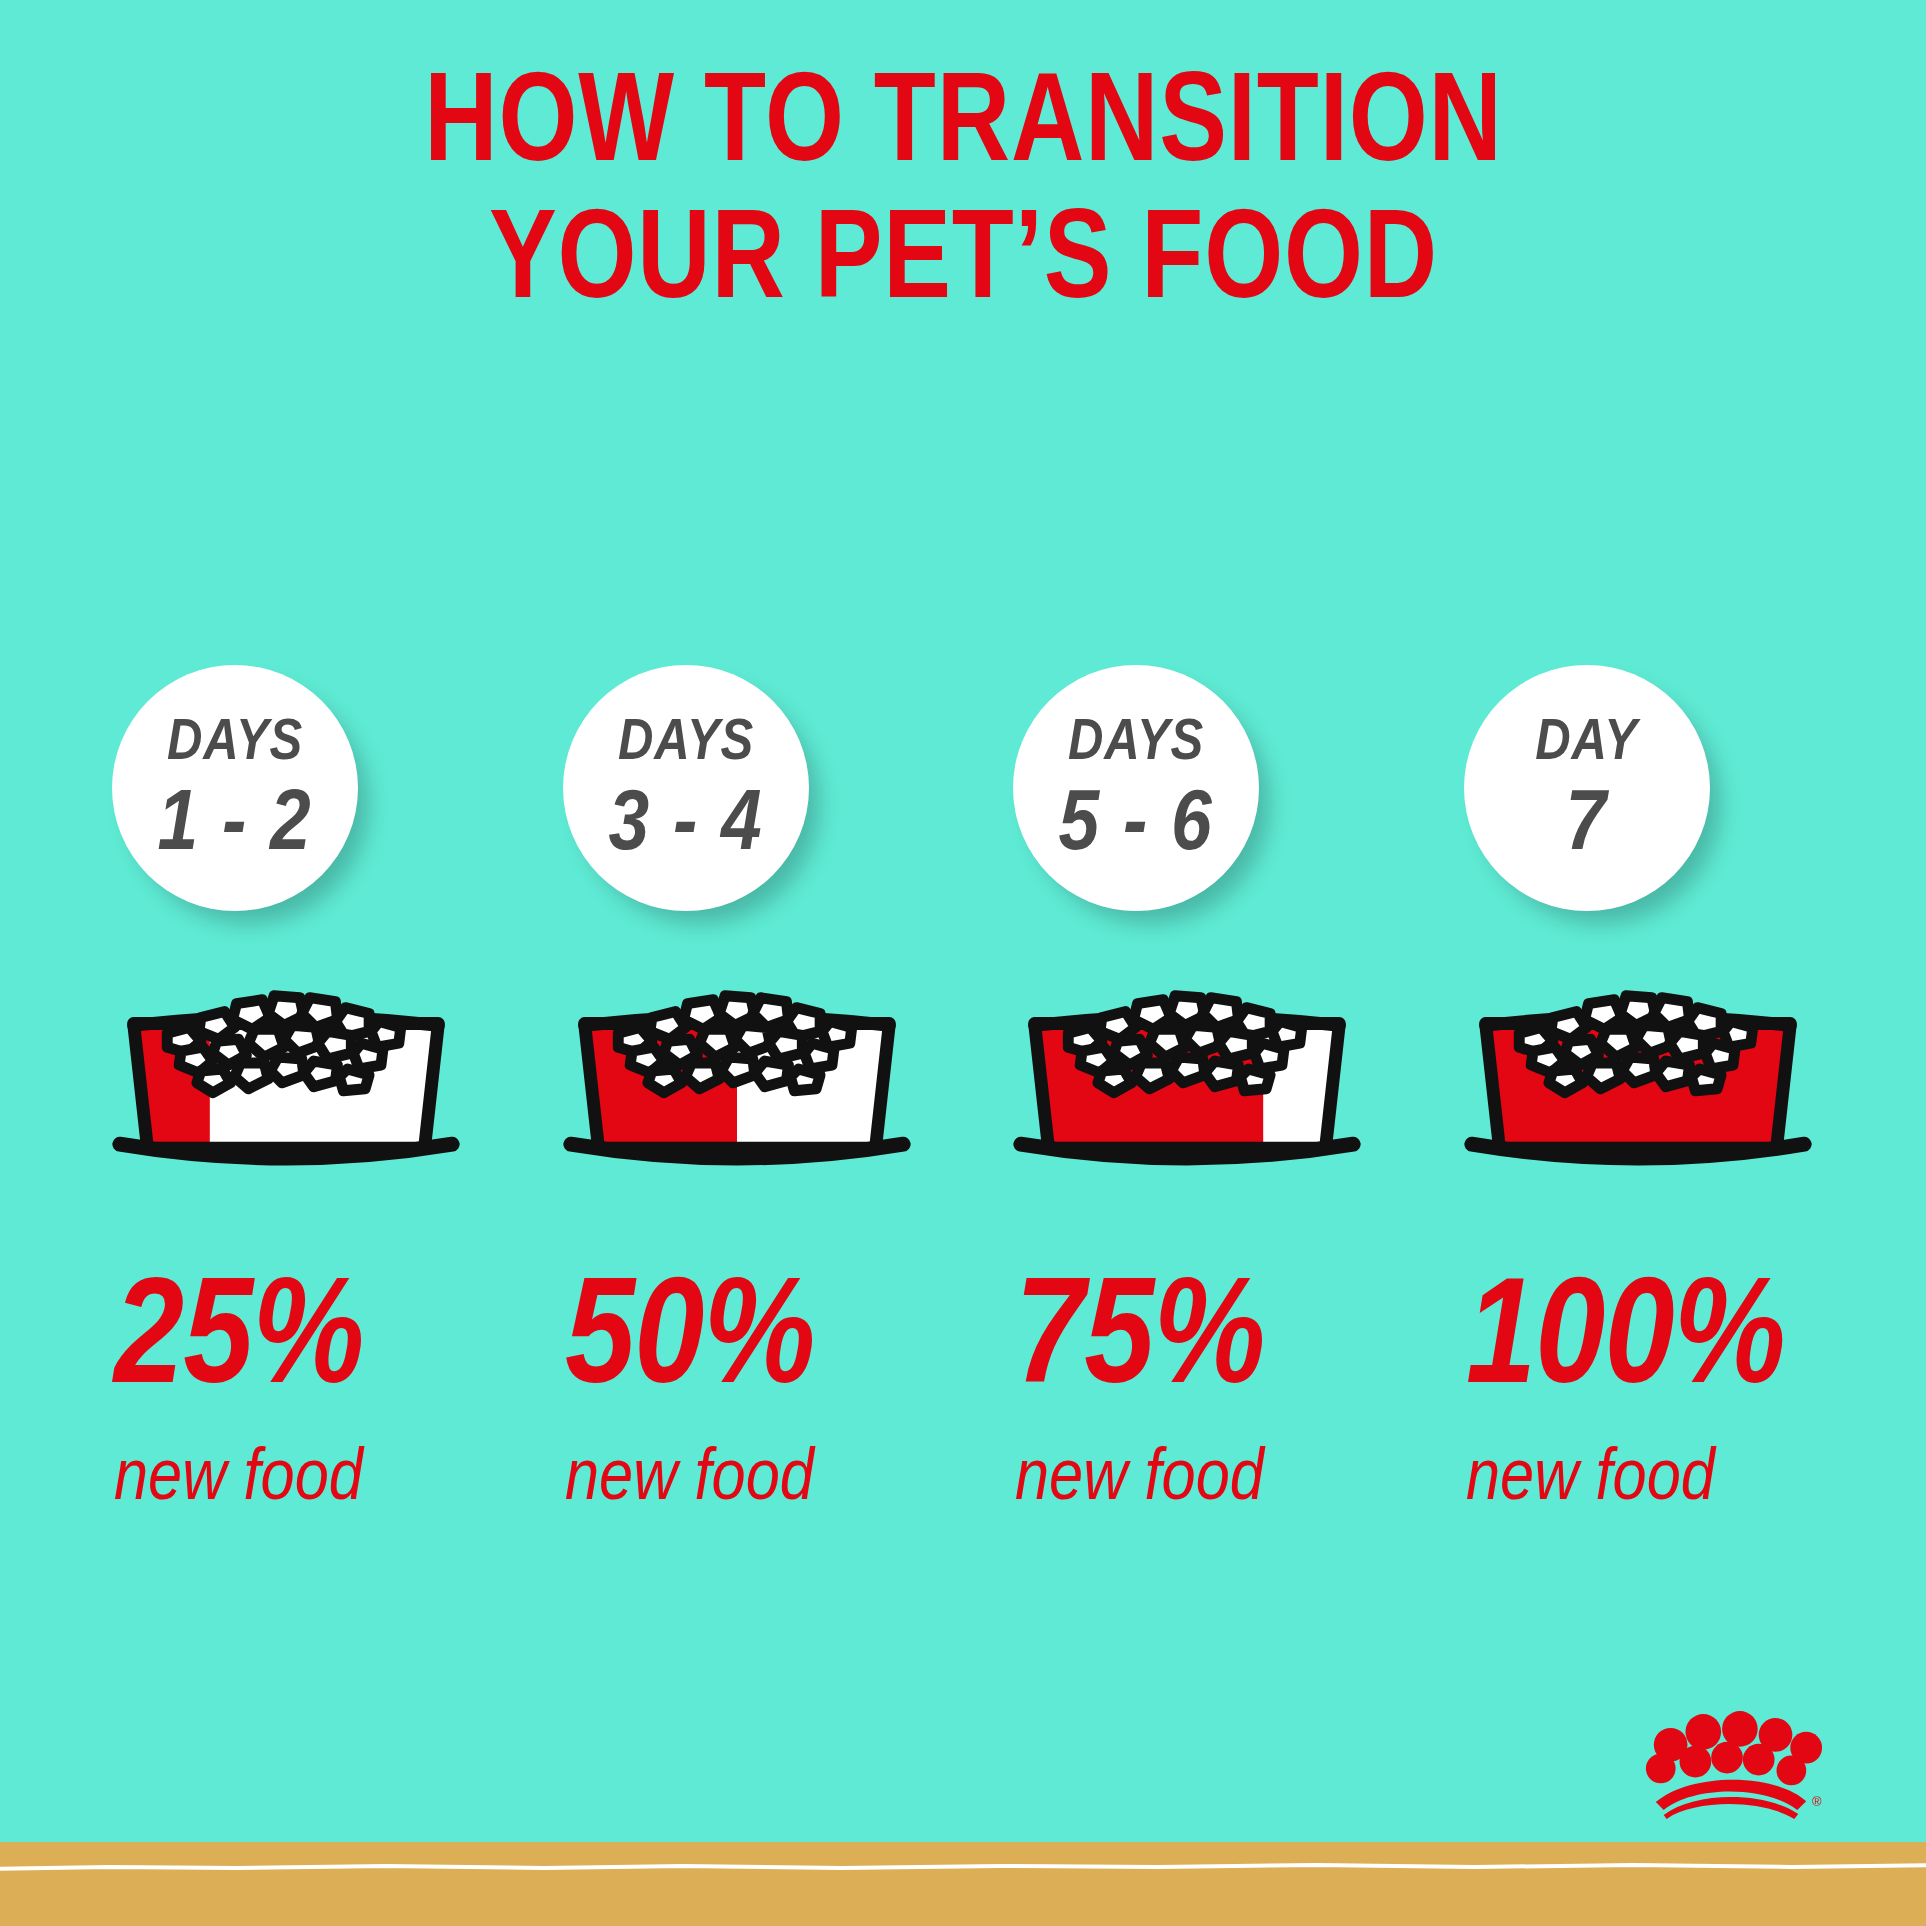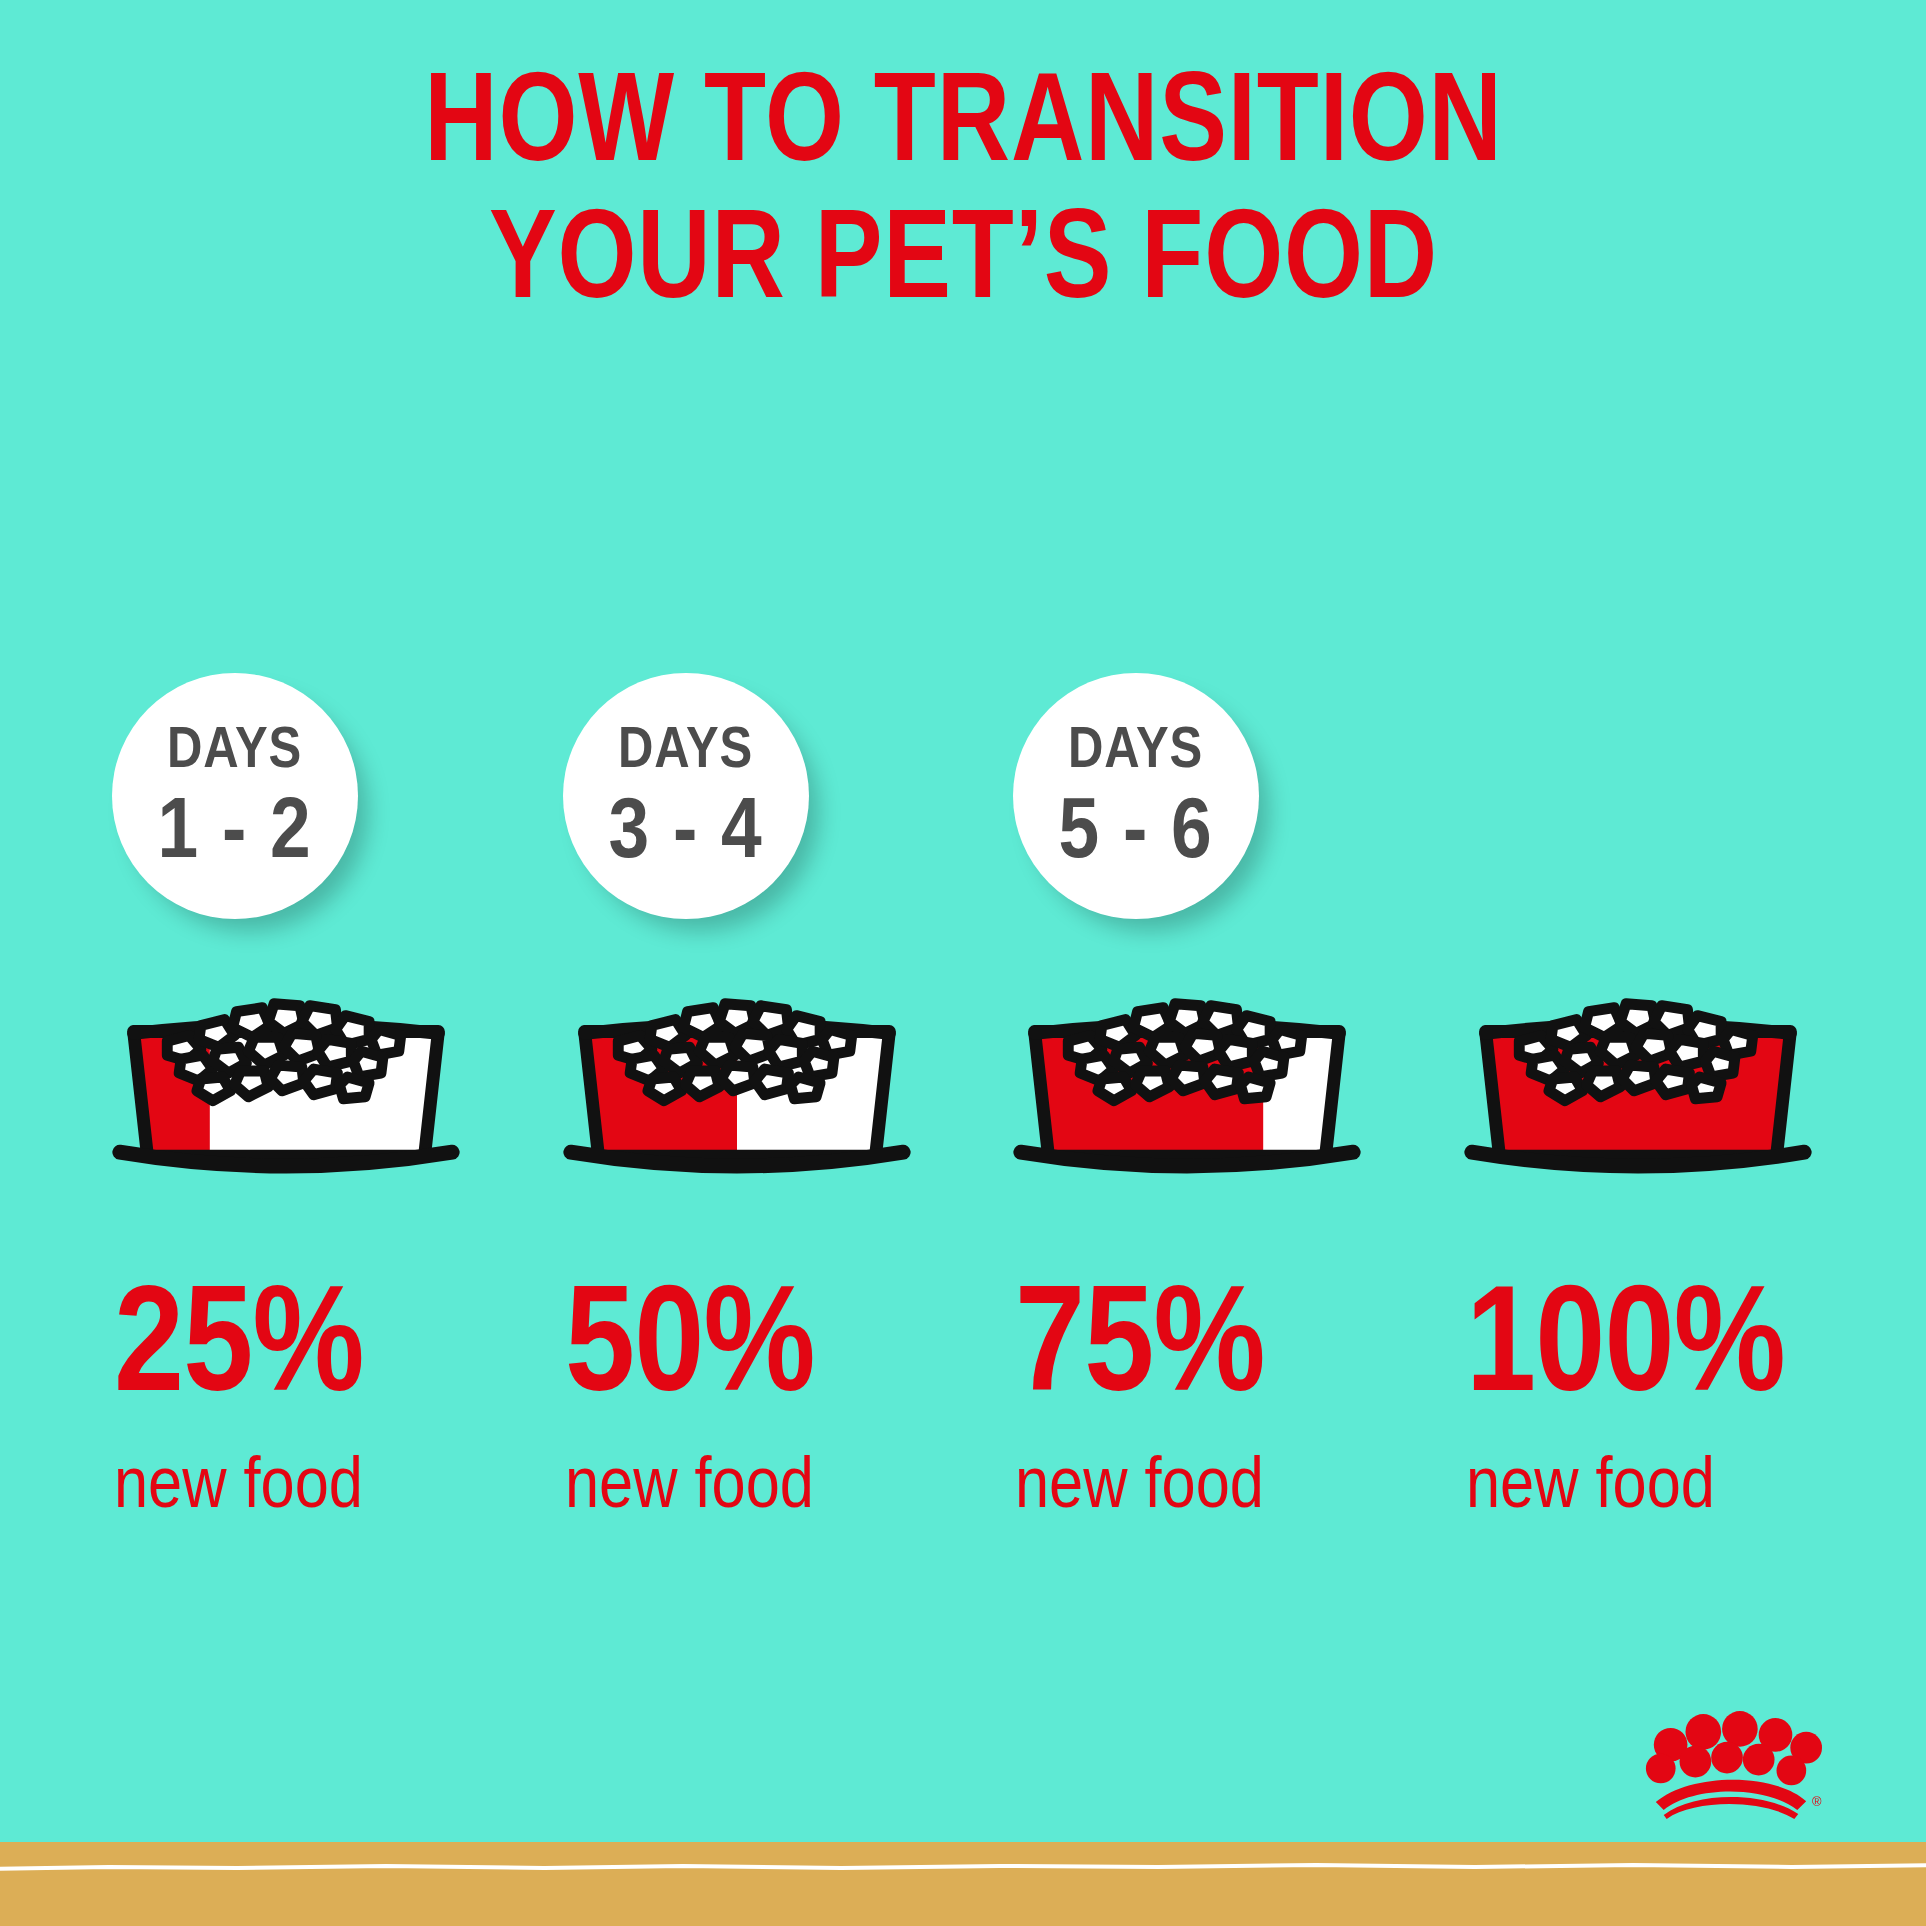--- a/index.html
+++ b/index.html
@@ -33,23 +33,24 @@
     line-height: 137px;
     letter-spacing: 1px;
     transform: scaleX(0.80);
     transform-origin: center center;
     white-space: nowrap;
   }
 
   
   .col {
     position: absolute;
-    top: 8px;
+    top: 0;
     width: 465px;
     height: 1408px;
+    font-style: italic;
   }
 
   
   .day-circle {
     position: absolute;
     top: 665px;
     left: 28px;
     width: 246px;
     height: 246px;
     border-radius: 50%;
@@ -309,20 +310,24 @@
       </svg>
     </div>
 
     <div class="pct-block">
       <span class="pct-value">75%</span>
       <span class="pct-label">new food</span>
     </div>
   </div>
 
   <div class="col" style="left:1436px;">
+    <div class="day-circle">
+      <span class="day-word">DAY</span>
+      <span class="day-num">7</span>
+    </div>
 
     <div class="bowl-wrap">
       <svg class="bowl-svg" viewBox="0 0 380 200" xmlns="http://www.w3.org/2000/svg">
         <defs>
           <clipPath id="bowlclip4">
             <path d="M36,56 L344,56 L330,182 L50,182 Z"></path>
           </clipPath>
         </defs>
         <path d="M36,56 L344,56 L330,182 L50,182 Z" fill="#FFFFFF"></path>
         <g clip-path="url(#bowlclip4)">

